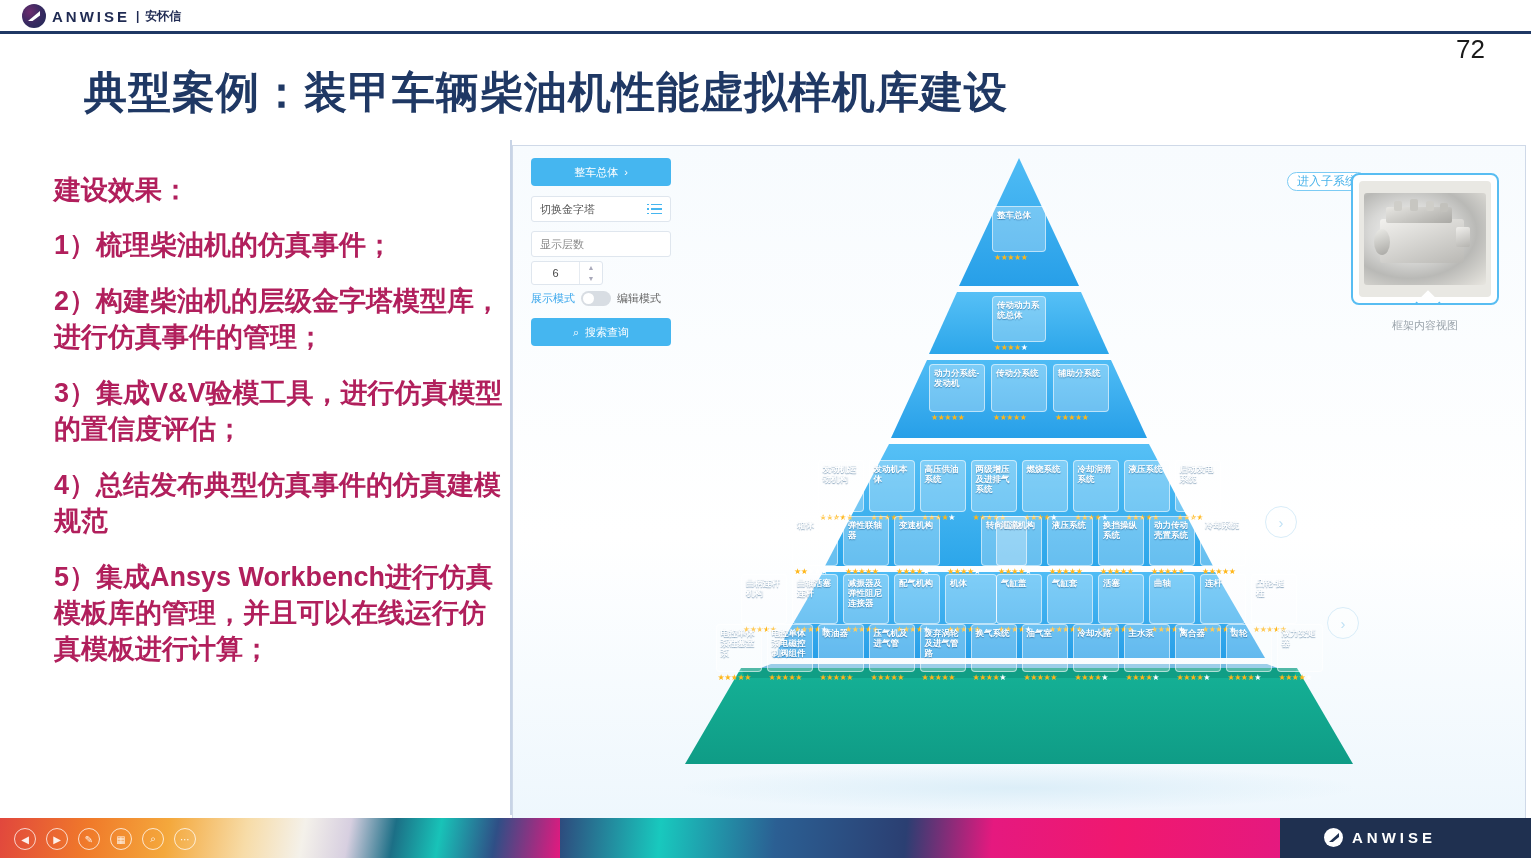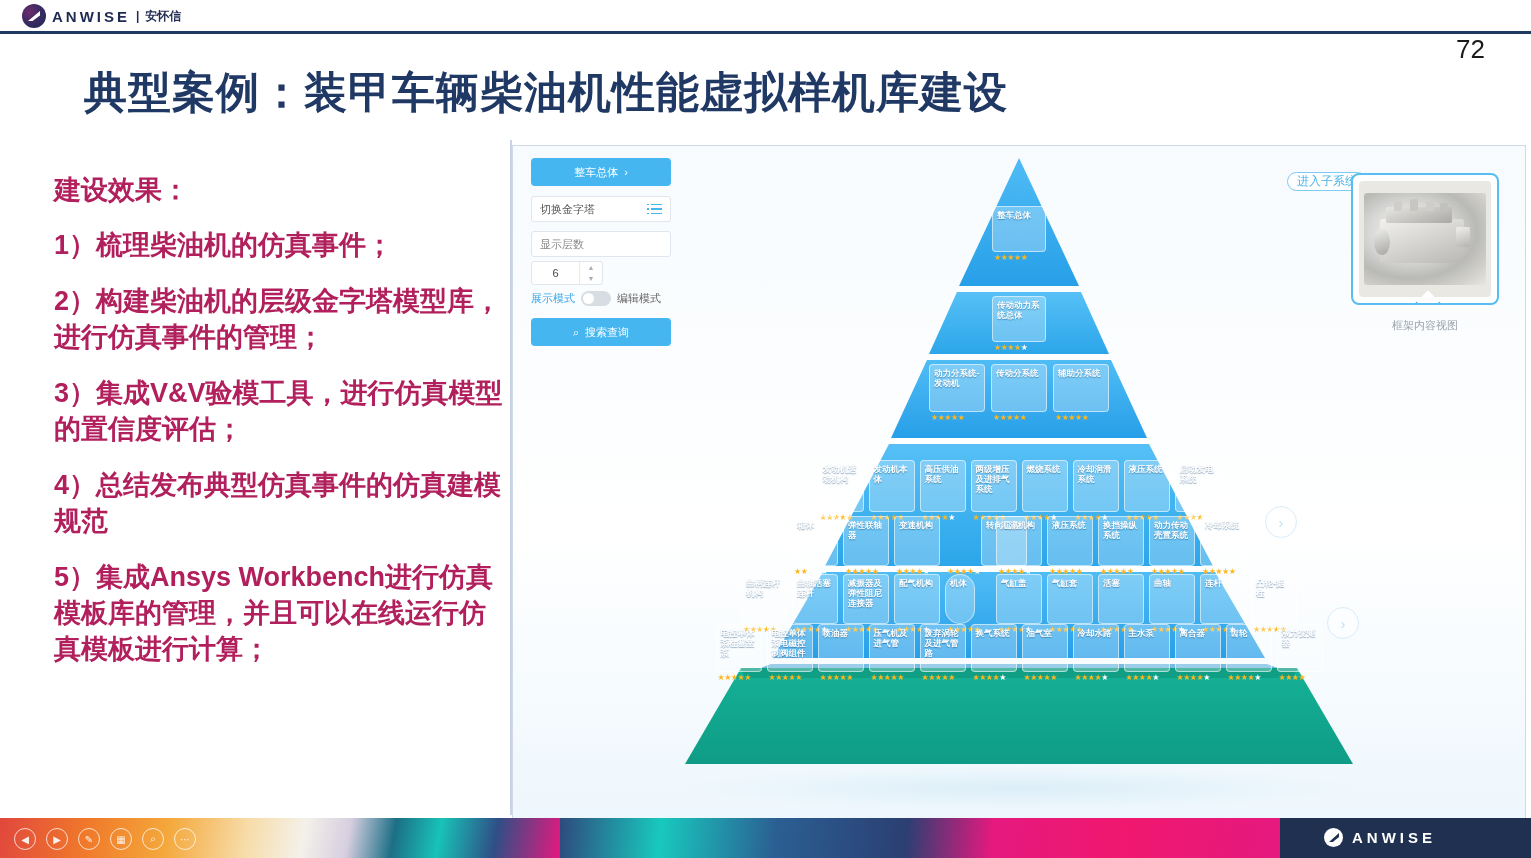--- a/index.html
+++ b/index.html
@@ -338,21 +338,21 @@
         </div>
         <div class="stars" style="left: 281px; top: 479px;"><span class="on">★</span><span class="on">★</span><span class="on">★</span><span class="on">★</span><span class="">★</span></div>
         <div class="node" style="left: 330px; top: 428px; width: 46px; height: 50px;">
           <div class="nlabel">减振器及弹性阻尼连接器</div>
         </div>
         <div class="stars" style="left: 332px; top: 479px;"><span class="on">★</span><span class="on">★</span><span class="on">★</span><span class="on">★</span><span class="on">★</span></div>
         <div class="node" style="left: 381px; top: 428px; width: 46px; height: 50px;">
           <div class="nlabel">配气机构</div>
         </div>
         <div class="stars" style="left: 383px; top: 479px;"><span class="on">★</span><span class="on">★</span><span class="on">★</span><span class="on">★</span><span class="">★</span></div>
-        <div class="node" style="left: 432px; top: 428px; width: 30px; height: 50px; border-radius: 17px;">
+        <div class="node" style="left: 432px; top: 428px; width: 52px; height: 50px;">
           <div class="nlabel">机体</div>
         </div>
         <div class="stars" style="left: 434px; top: 479px;"><span class="on">★</span><span class="on">★</span><span class="on">★</span><span class="on">★</span><span class="on">★</span></div>
         <div class="node" style="left: 483px; top: 428px; width: 46px; height: 50px;">
           <div class="nlabel">气缸盖</div>
         </div>
         <div class="stars" style="left: 485px; top: 479px;"><span class="on">★</span><span class="on">★</span><span class="on">★</span><span class="on">★</span><span class="">★</span></div>
         <div class="node" style="left: 534px; top: 428px; width: 46px; height: 50px;">
           <div class="nlabel">气缸套</div>
         </div>

